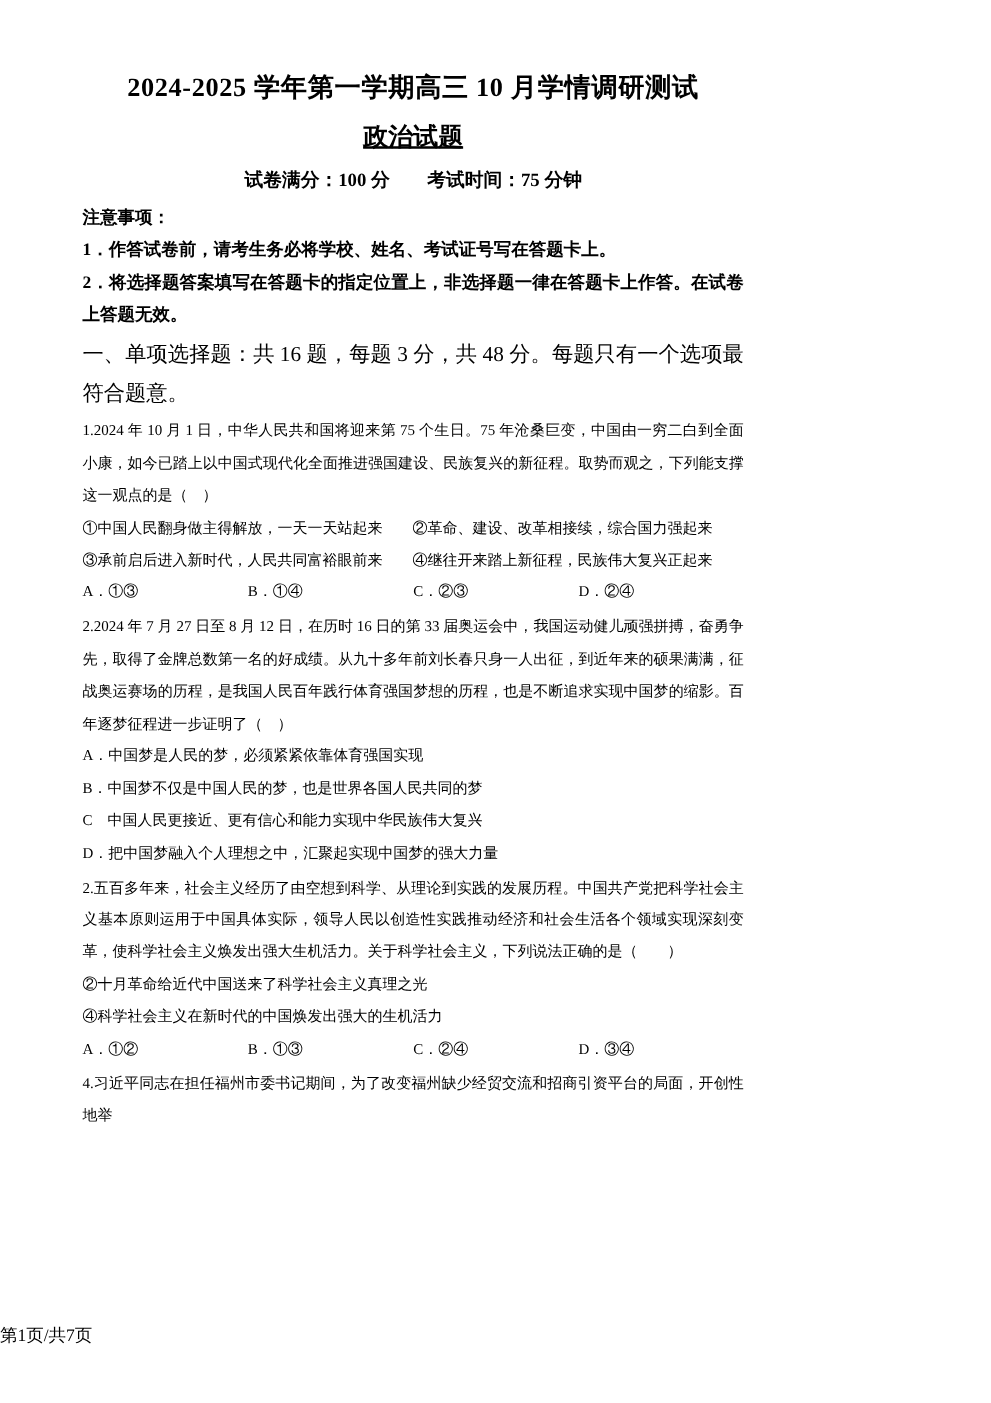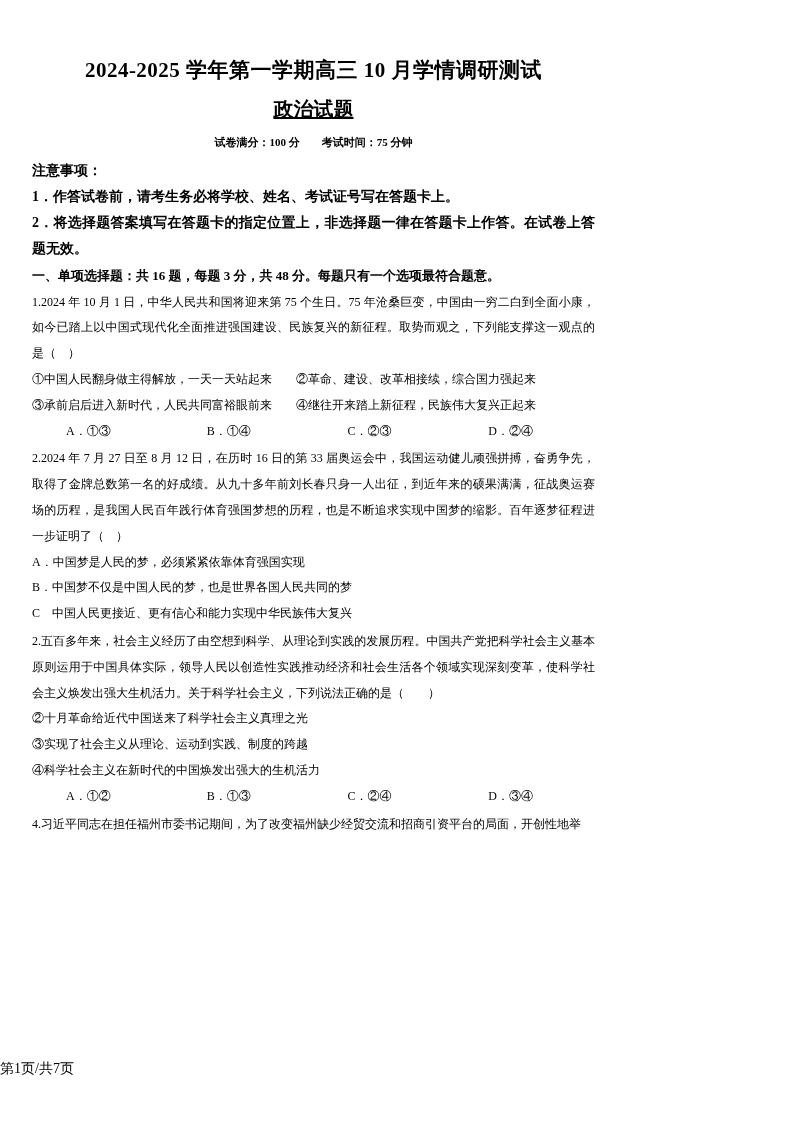--- a/index.html
+++ b/index.html
@@ -10,68 +10,68 @@
     height: 1122px;
     background: #ffffff;
     color: #000000;
     font-family: "Liberation Serif", serif;
     overflow: hidden;
   }
   .page {
     position: relative;
     width: 661px;
     height: 1122px;
-    padding: 56px 66px 0 32px;
+    padding: 56px 66px 0 66px;
   }
   p { margin: 0; }
   .title {
     margin: 0 0 12px 0;
     text-align: center;
     font-size: 21px;
     font-weight: bold;
     letter-spacing: 0.5px;
   }
   .subtitle {
     margin: 0 0 12px 0;
     text-align: center;
     font-size: 20px;
     font-weight: bold;
     text-decoration: underline;
   }
   .meta {
     margin: 0 0 8px 0;
     text-align: center;
-    font-size: 11px;
+    font-size: 15px;
     font-weight: bold;
   }
   .notices {
     font-size: 14px;
     font-weight: bold;
     line-height: 1.85;
     text-align: justify;
   }
   .section-header {
-    font-size: 13px;
-    font-weight: bold;
+    font-size: 17px;
+    font-weight: normal;
     line-height: 1.85;
     margin: 2px 0 2px 0;
     text-align: justify;
   }
   .q {
     font-size: 12px;
     line-height: 2.15;
     text-align: justify;
     margin: 0 0 2px 0;
   }
   .q .stem { text-align: justify; }
   .choices-row {
     display: flex;
     text-align: left;
   }
-  .choices-row span { flex: 1; margin-left: 34px; }
+  .choices-row span { flex: 1; }
   .footer {
     position: absolute;
     left: 0;
     right: 0;
     bottom: 44px;
     text-align: left;
     font-size: 14px;
     margin-top: 48px;
   }
 </style>
@@ -102,26 +102,26 @@
       <span>C．②③</span>
       <span>D．②④</span>
     </div>
   </div>
 
   <div class="q">
     <p class="stem">2.2024 年 7 月 27 日至 8 月 12 日，在历时 16 日的第 33 届奥运会中，我国运动健儿顽强拼搏，奋勇争先，取得了金牌总数第一名的好成绩。从九十多年前刘长春只身一人出征，到近年来的硕果满满，征战奥运赛场的历程，是我国人民百年践行体育强国梦想的历程，也是不断追求实现中国梦的缩影。百年逐梦征程进一步证明了（　）</p>
     <div>A．中国梦是人民的梦，必须紧紧依靠体育强国实现</div>
     <div>B．中国梦不仅是中国人民的梦，也是世界各国人民共同的梦</div>
     <div>C　中国人民更接近、更有信心和能力实现中华民族伟大复兴</div>
+    <div>D．把中国梦融入个人理想之中，汇聚起实现中国梦的强大力量</div>
   </div>
 
   <div class="q">
     <p class="stem">2.五百多年来，社会主义经历了由空想到科学、从理论到实践的发展历程。中国共产党把科学社会主义基本原则运用于中国具体实际，领导人民以创造性实践推动经济和社会生活各个领域实现深刻变革，使科学社会主义焕发出强大生机活力。关于科学社会主义，下列说法正确的是（　　）</p>
     <div>②十月革命给近代中国送来了科学社会主义真理之光</div>
-    <div>③实现了社会主义从理论、运动到实践、制度的跨越</div>
     <div>④科学社会主义在新时代的中国焕发出强大的生机活力</div>
     <div class="choices-row">
       <span>A．①②</span>
       <span>B．①③</span>
       <span>C．②④</span>
       <span>D．③④</span>
     </div>
   </div>
 
   <div class="q">

